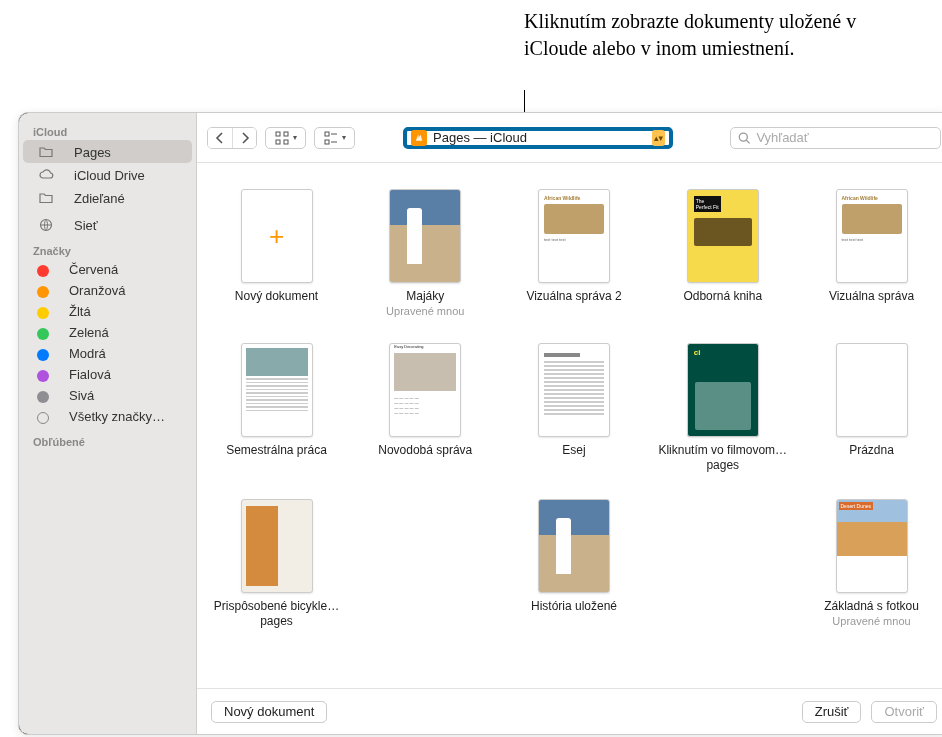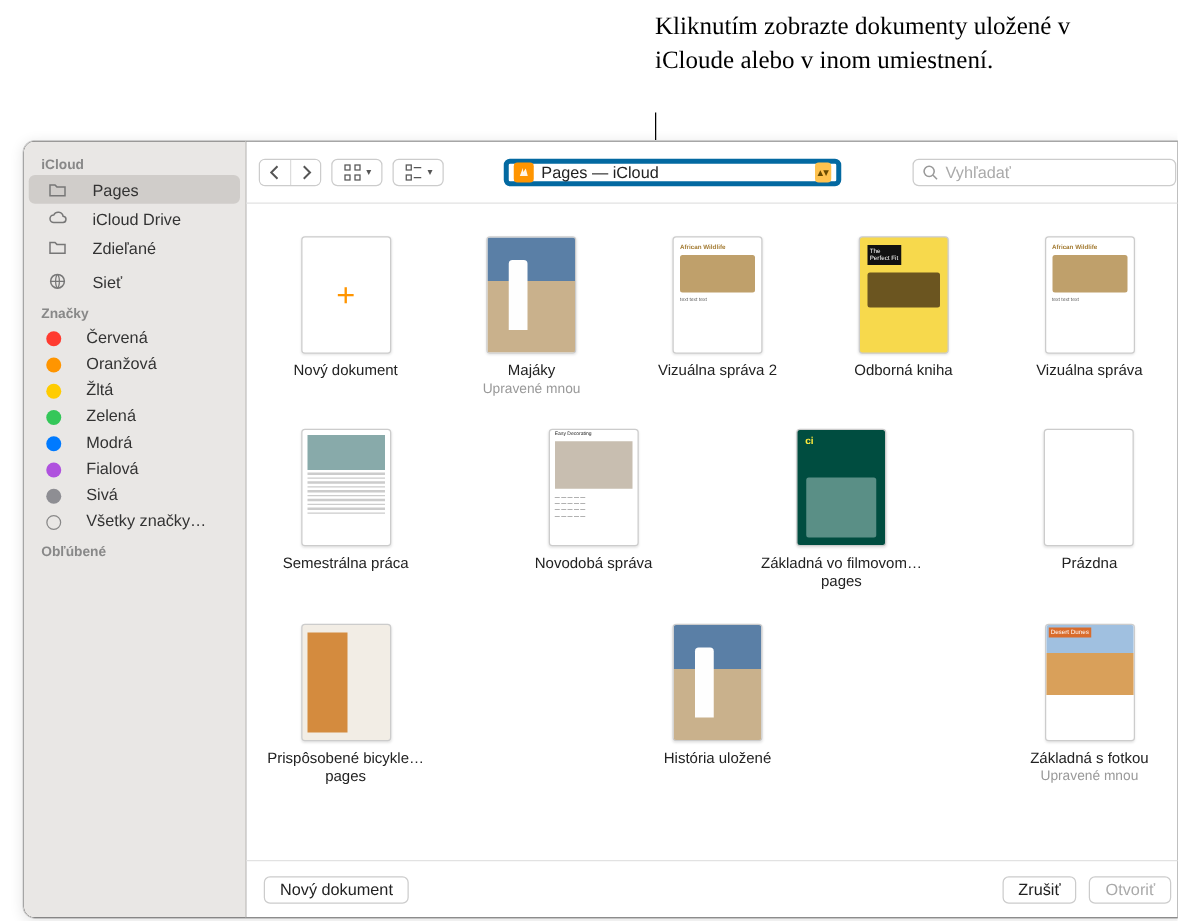--- a/index.html
+++ b/index.html
@@ -486,22 +486,42 @@
               <div class="h">Easy Decorating</div>
               <div class="img"></div>
               <div class="h">— — — — —</div>
               <div class="h">— — — — —</div>
               <div class="h">— — — — —</div>
               <div class="h">— — — — —</div>
             </div>
             <div class="cell-label">Novodobá správa</div>
           </div>
           <div class="cell">
+            <div class="thumb t-essay">
+              <div class="hd"></div>
+              <div class="bar"></div>
+              <div class="bar"></div>
+              <div class="bar"></div>
+              <div class="bar"></div>
+              <div class="bar"></div>
+              <div class="bar"></div>
+              <div class="bar"></div>
+              <div class="bar"></div>
+              <div class="bar"></div>
+              <div class="bar"></div>
+              <div class="bar"></div>
+              <div class="bar"></div>
+              <div class="bar"></div>
+              <div class="bar"></div>
+            </div>
+            <div class="cell-label">Esej</div>
+          </div>
+          <div class="cell">
             <div class="thumb t-cine"></div>
-            <div class="cell-label">Základná vo filmovom…pages</div>
+            <div class="cell-label">Kliknutím vo filmovom…pages</div>
           </div>
           <div class="cell">
             <div class="thumb"></div>
             <div class="cell-label">Prázdna</div>
           </div>
         </div>
         <div class="row">
           <div class="cell">
             <div class="thumb t-bike"></div>
             <div class="cell-label">Prispôsobené bicykle…pages</div>

